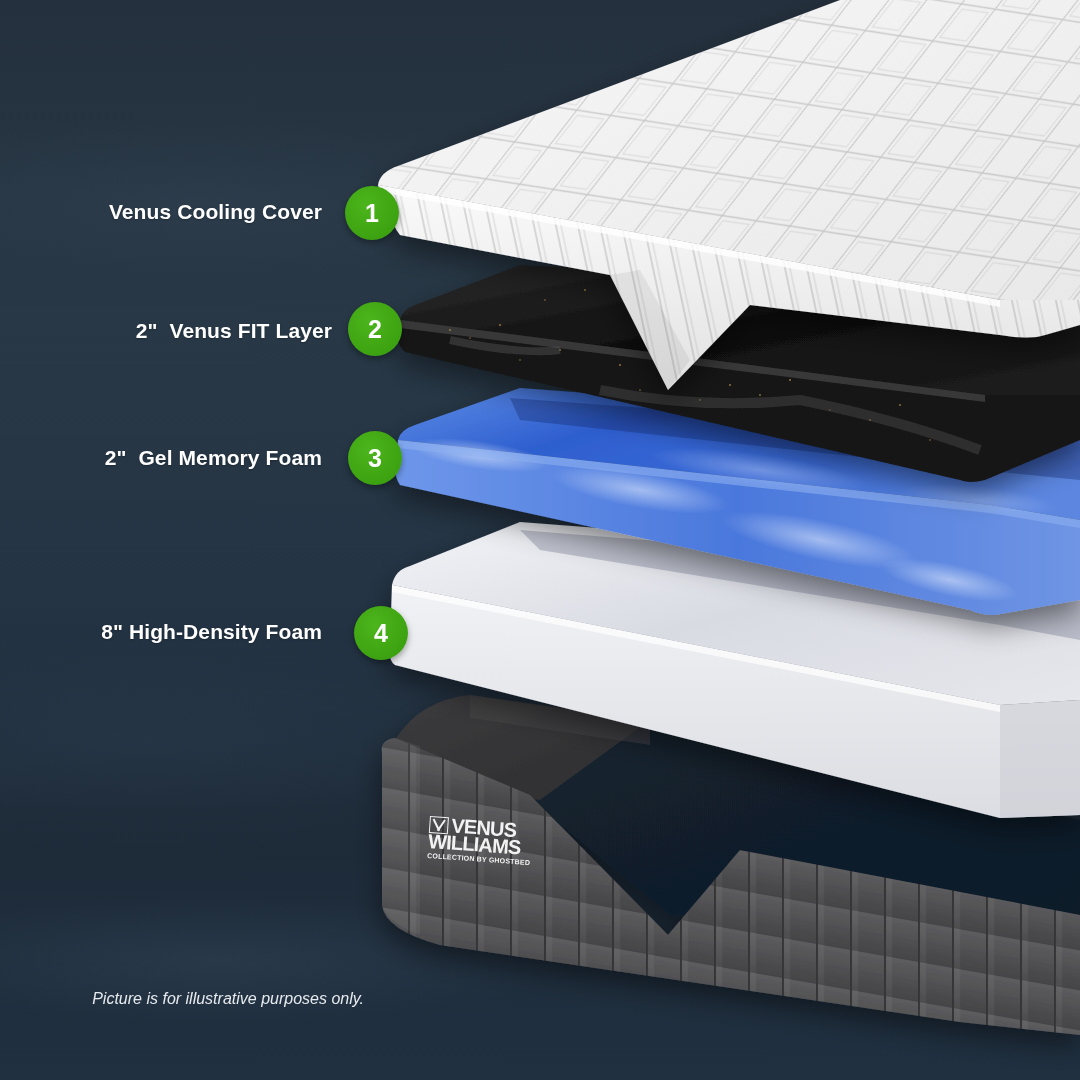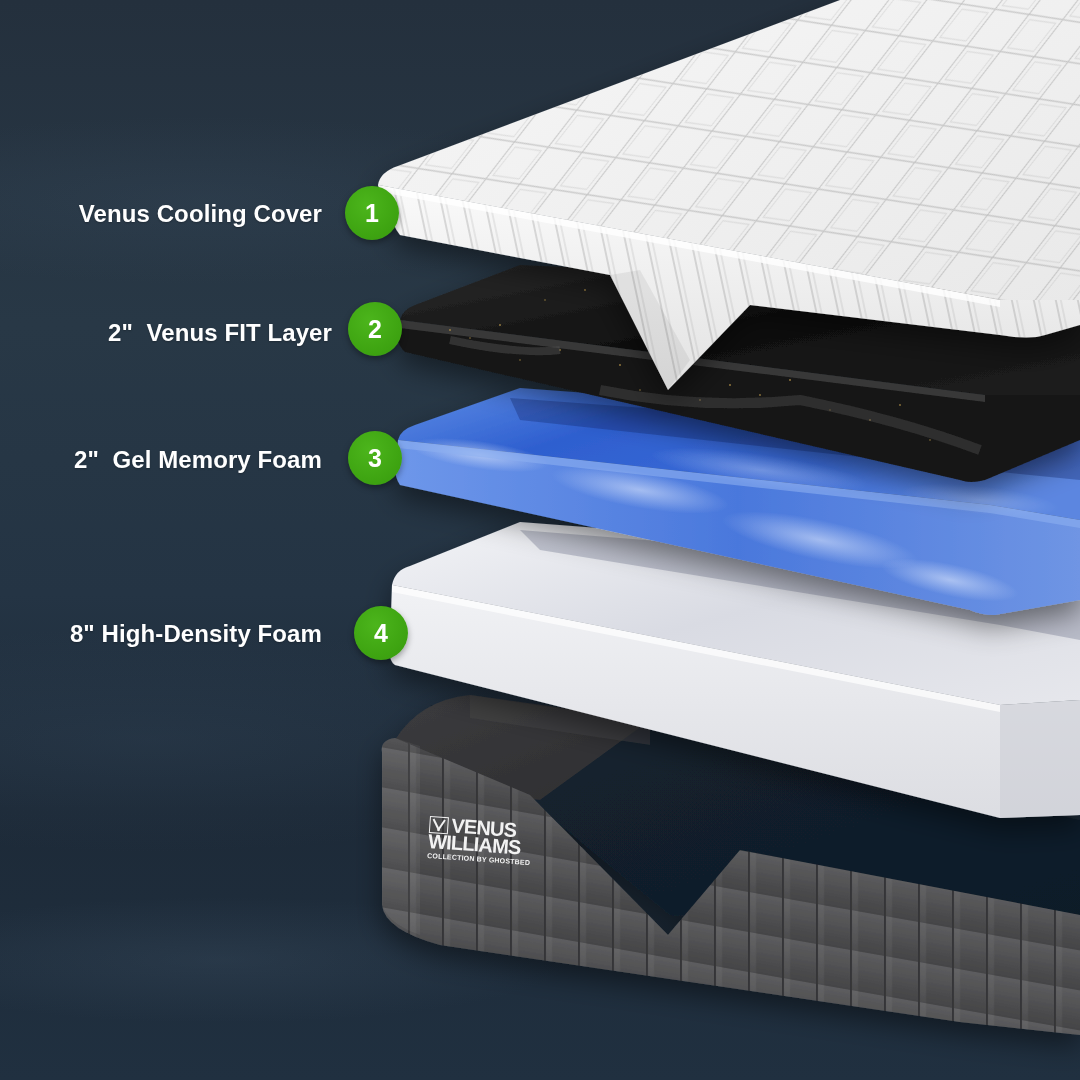--- a/index.html
+++ b/index.html
@@ -16,21 +16,21 @@
         radial-gradient(ellipse 700px 160px at 150px 740px, rgba(55,75,95,0.25), transparent 70%),
         radial-gradient(ellipse 500px 90px at 220px 960px, rgba(70,90,110,0.25), transparent 70%);
     }
     .scene { position: absolute; inset: 0; }
     .scene svg { position: absolute; left: 0; top: 0; }
 
     .label {
       position: absolute;
       color: #ffffff;
       font-weight: 700;
-      font-size: 24px;
+      font-size: 21px;
       letter-spacing: 0.1px;
       text-align: right;
       white-space: pre;
       text-shadow: 0 1px 2px rgba(0,0,0,0.25);
     }
     .badge {
       position: absolute;
       width: 54px; height: 54px;
       border-radius: 50%;
       background: radial-gradient(circle at 40% 35%, #4cb51c 0%, #3fa512 60%, #379a0e 100%);
@@ -255,13 +255,14 @@
 <div class="brand">
   <div class="row1">
     <span class="logo-mark"></span>
     <span class="w1">VENUS</span>
   </div>
   <div class="w2">WILLIAMS</div>
   <div class="sub">COLLECTION BY GHOSTBED</div>
 </div>
 
 <div class="disclaimer">
+  <div>Picture is for illustrative purposes only.</div>
 </div>
 
 </body></html>

